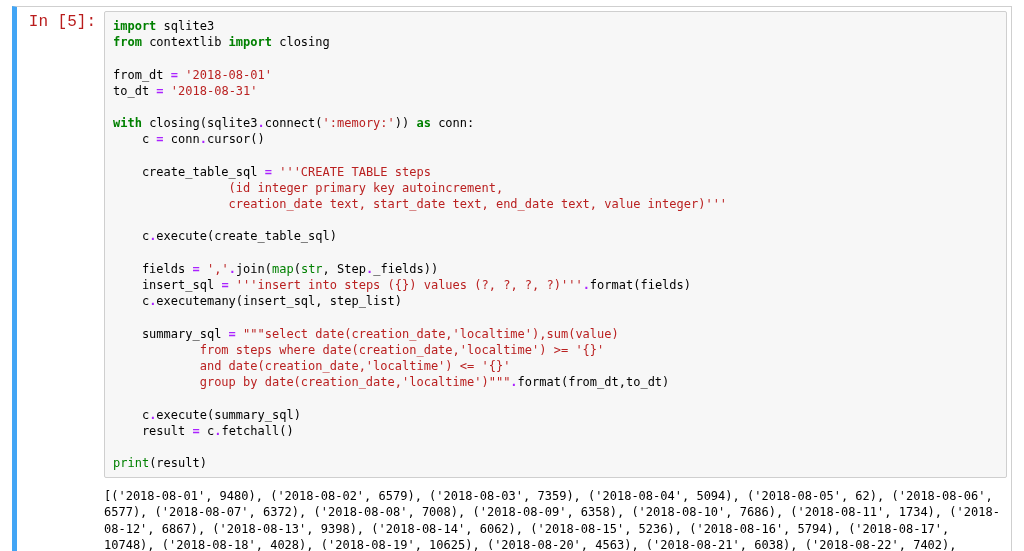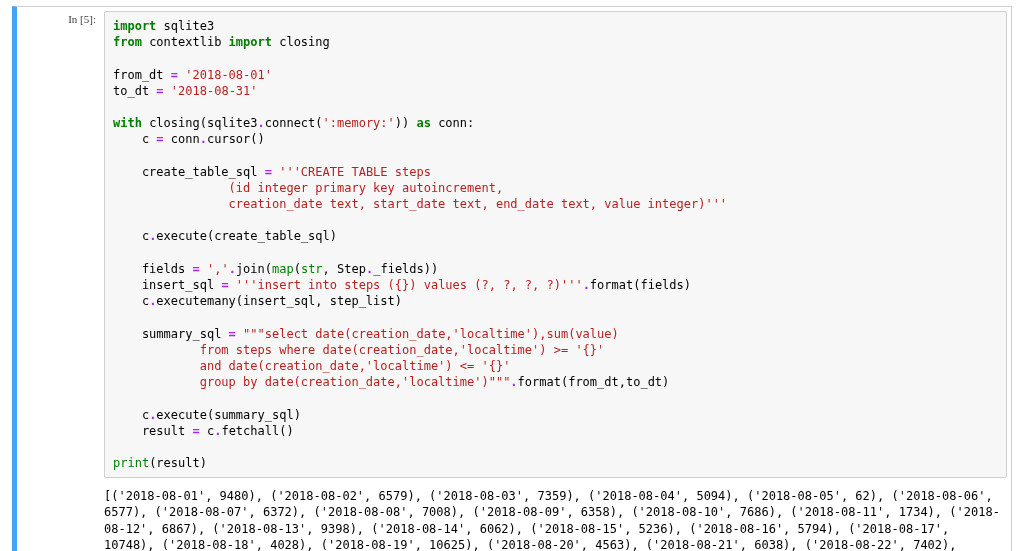--- a/index.html
+++ b/index.html
@@ -20,23 +20,23 @@
   }
   .cell {
     display: flex;
     align-items: flex-start;
   }
   .prompt {
     width: 75px;
     min-width: 75px;
     text-align: right;
     padding: 6px 8px 6px 4px;
-    font-family: Liberation Serif, serif;
-    font-size: 11px;
-    color: #404040;
+    font-family: Liberation Mono, monospace;
+    font-size: 16px;
+    color: #b91c1c;
     user-select: none;
   }
   .input-area {
     flex: 1;
     background: #f7f7f7;
     border: 1px solid #cfcfcf;
     border-radius: 2px;
     padding: 6px 8px;
     margin: 4px 4px 4px 0;
     overflow-x: auto;

